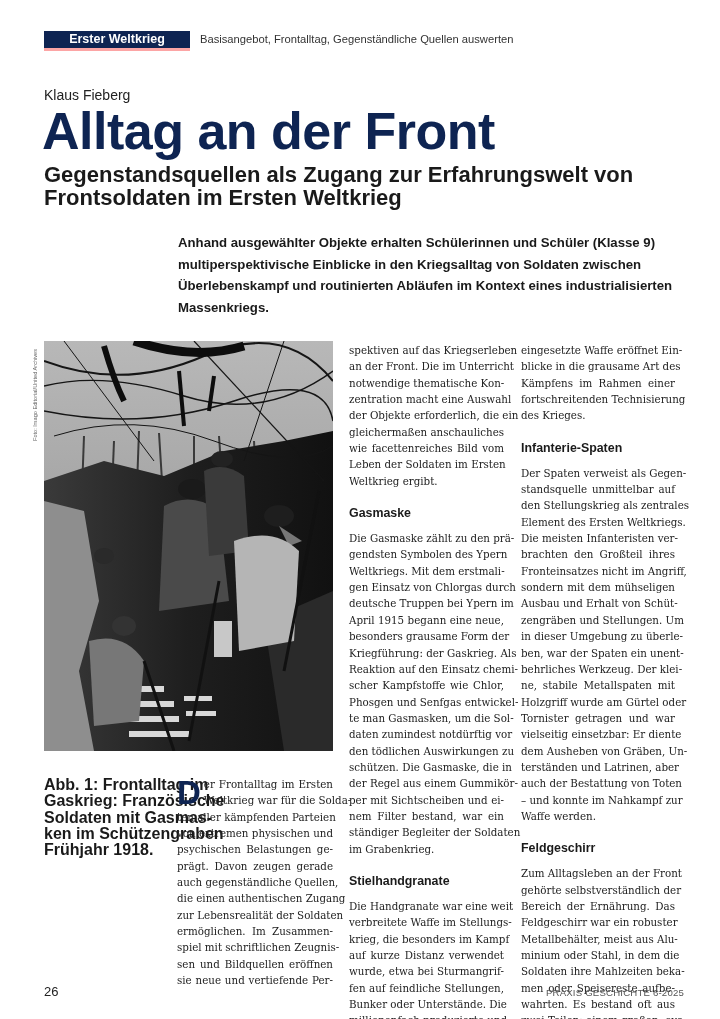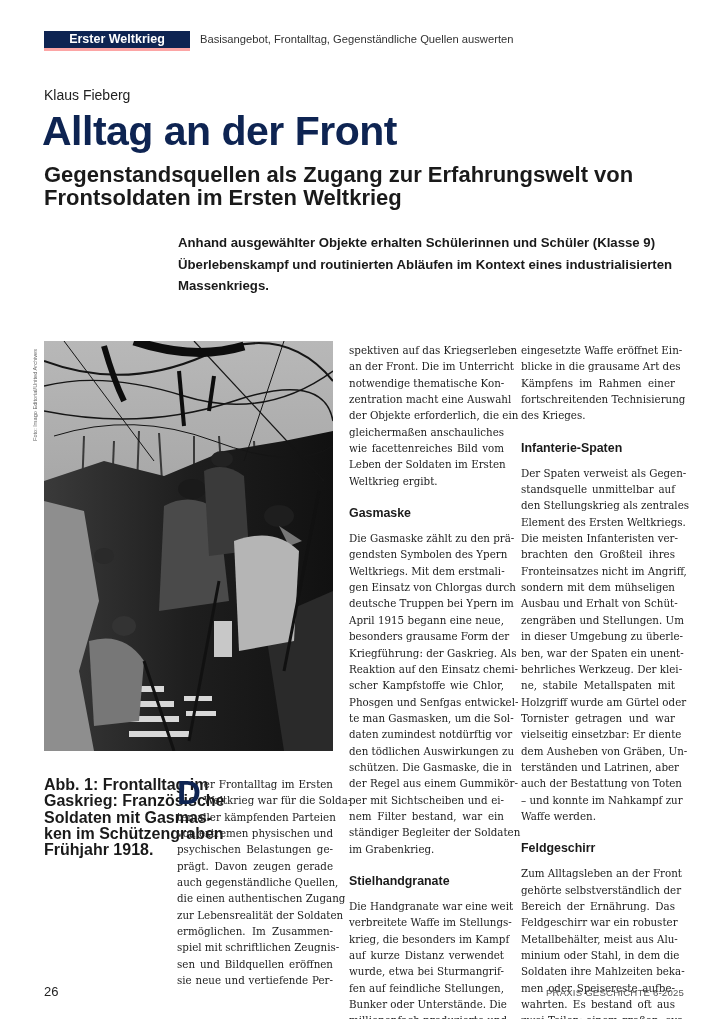--- a/index.html
+++ b/index.html
@@ -21,21 +21,21 @@
       font-family: "Liberation Sans", sans-serif; font-size: 11.2px;
       line-height: 17px; color: #333;
     }
     .author {
       position: absolute; left: 44px; top: 75px;
       font-family: "Liberation Sans", sans-serif; font-size: 14px; color: #222; margin-top: 12px;
     }
     .title {
       position: absolute; left: 42px; top: 104px; margin: 0;
       font-family: "Liberation Sans", sans-serif; font-weight: bold;
-      font-size: 41px; line-height: 54px; color: #0e2452; letter-spacing: -0.5px;
+      font-size: 52px; line-height: 54px; color: #0e2452; letter-spacing: -0.5px;
     }
     .subtitle {
       position: absolute; left: 44px; top: 163px; width: 560px; margin: 0;
       font-family: "Liberation Sans", sans-serif; font-weight: bold;
       font-size: 22px; line-height: 23px; color: #1a1a1a;
     }
     .lead {
       position: absolute; left: 178px; top: 232px; width: 510px; margin: 0;
       font-family: "Liberation Sans", sans-serif; font-weight: bold;
       font-size: 13.2px; line-height: 21.5px; color: #1a1a1a;
@@ -104,20 +104,21 @@
 <div class="tag-desc">Basisangebot, Frontalltag, Gegenständliche Quellen auswerten</div>
 
 <div class="author">Klaus Fieberg</div>
 <h1 class="title">Alltag an der Front</h1>
 <h2 class="subtitle">
   <span class="line last" style="text-align:left">Gegenstandsquellen als Zugang zur Erfahrungswelt von</span>
   <span class="line last" style="text-align:left">Frontsoldaten im Ersten Weltkrieg</span>
 </h2>
 <p class="lead">
   <span class="line last" style="text-align:left">Anhand ausgewählter Objekte erhalten Schülerinnen und Schüler (Klasse 9)</span>
+  <span class="line last" style="text-align:left">multiperspektivische Einblicke in den Kriegsalltag von Soldaten zwischen</span>
   <span class="line last" style="text-align:left">Überlebenskampf und routinierten Abläufen im Kontext eines industrialisierten</span>
   <span class="line last" style="text-align:left">Massenkriegs.</span>
 </p>
 
 <div class="photo-credit">Foto: Imago Editorial/United Archives</div>
 <div class="photo" title="Französische Soldaten mit Gasmasken im Schützengraben">
   <svg width="289" height="410" viewBox="0 0 289 410">
     <defs>
       <linearGradient id="sky" x1="0" y1="0" x2="0" y2="1">
         <stop offset="0" stop-color="#b8b8b8"></stop>

